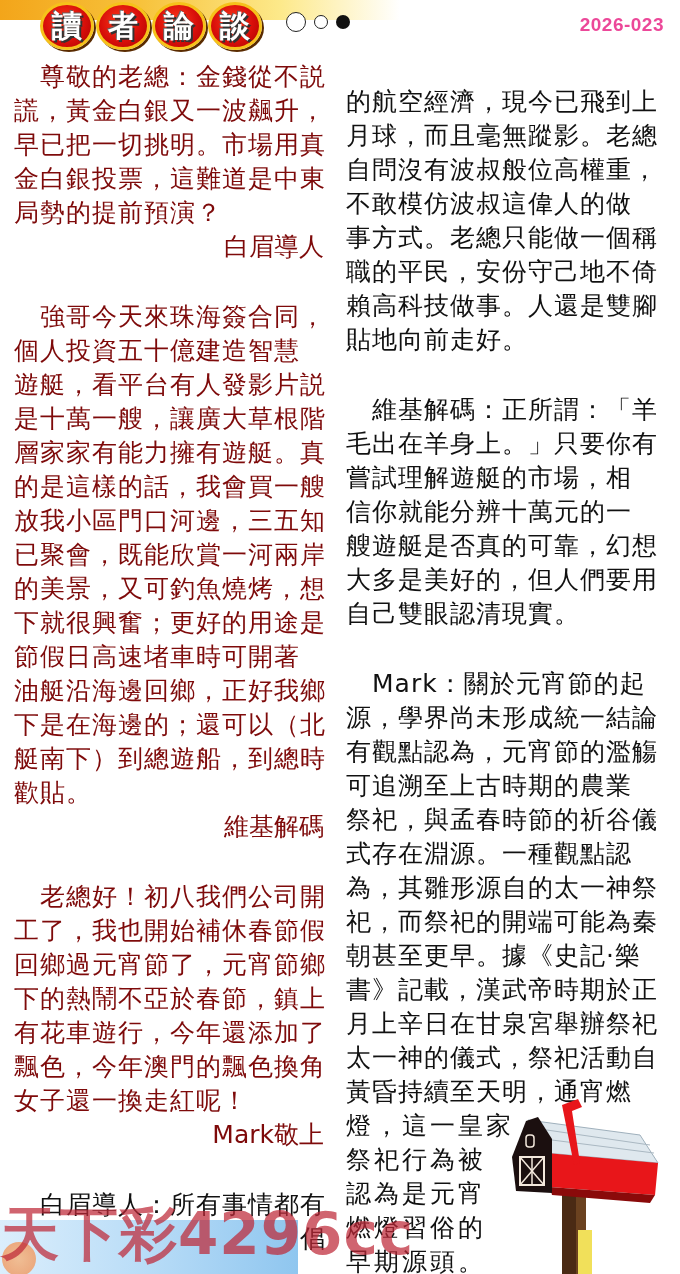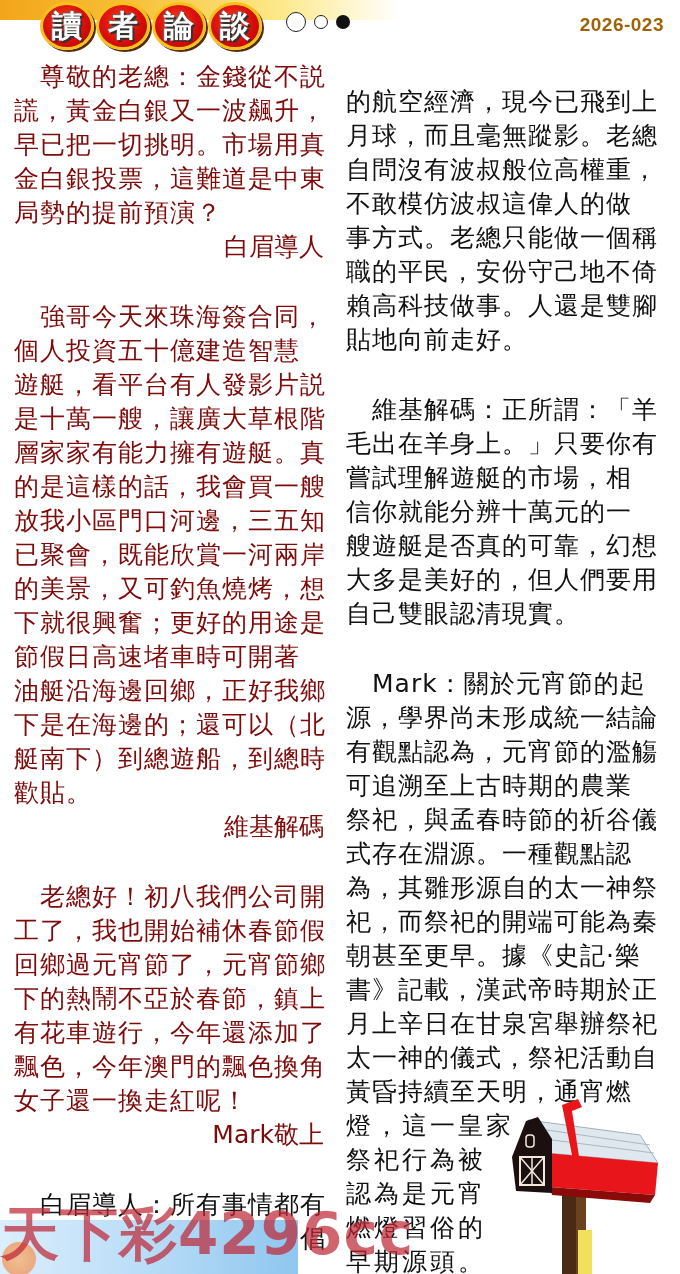--- a/index.html
+++ b/index.html
@@ -24,21 +24,21 @@
     display: flex; align-items: center; justify-content: center;
     color: #ffffff; font-weight: bold; font-size: 30px;
     text-shadow: 2px 2px 0 #333, -1px -1px 0 #666;
     box-sizing: border-box;
   }
   .dots { position: absolute; left: 286px; top: 12px; display: flex; align-items: center; gap: 8px; }
   .dot-big { width: 20px; height: 20px; border-radius: 50%; border: 1.5px solid #222; background:#fff; box-sizing: border-box; }
   .dot-mid { width: 14px; height: 14px; border-radius: 50%; border: 1.5px solid #222; background:#fff; box-sizing: border-box; }
   .dot-fill { width: 14px; height: 14px; border-radius: 50%; background:#111; }
   .issue {
-    position: absolute; right: 16px; top: 14px; font-size: 19px; font-weight: bold; color: #a16207;
+    position: absolute; right: 16px; top: 14px; font-size: 19px; font-weight: bold; color: #ec4899;
     font-family: "Liberation Sans", "DejaVu Sans", sans-serif; letter-spacing: 0.5px;
   }
   .col {
     position: absolute; top: 60px; font-size: 25px; line-height: 34px;
   }
   .col-left { left: 14px; width: 310px; color: #7e0a0a; }
   .col-right { left: 346px; width: 312px; color: #111; margin-top: 25px; }
   .line { white-space: nowrap; height: 34px; letter-spacing: 1px; }
   .sign { text-align: right; white-space: nowrap; height: 34px; }
   .gap { height: 36px; }

